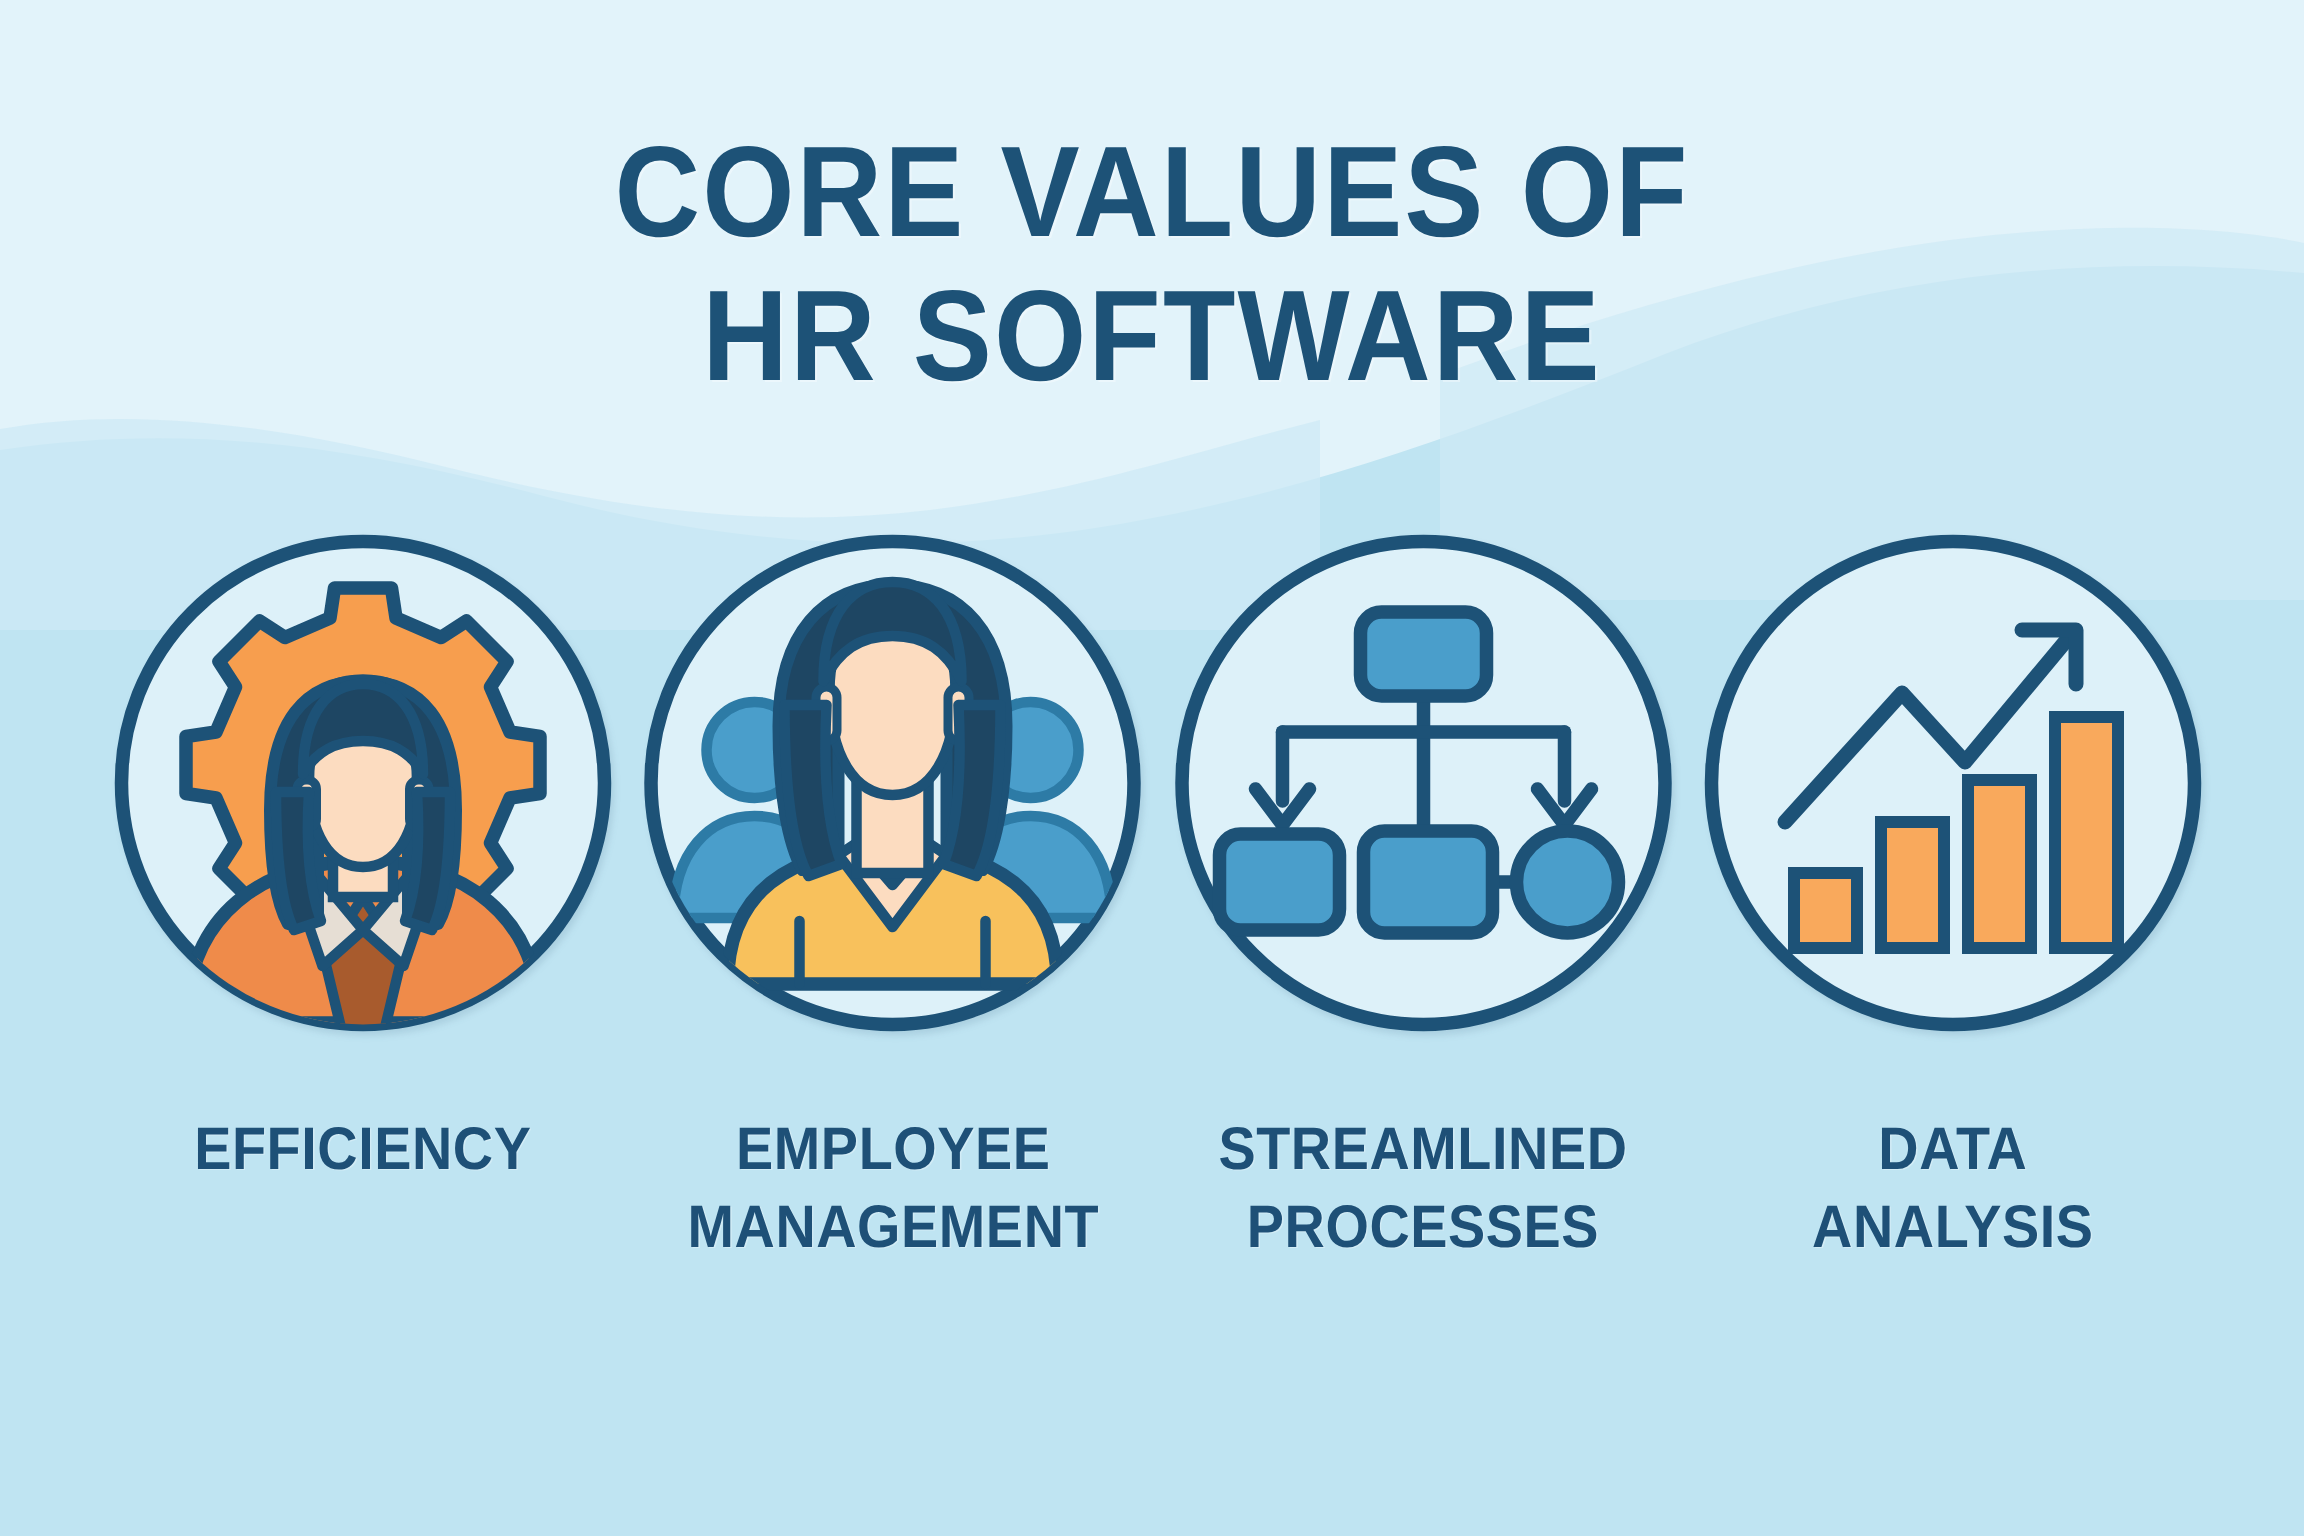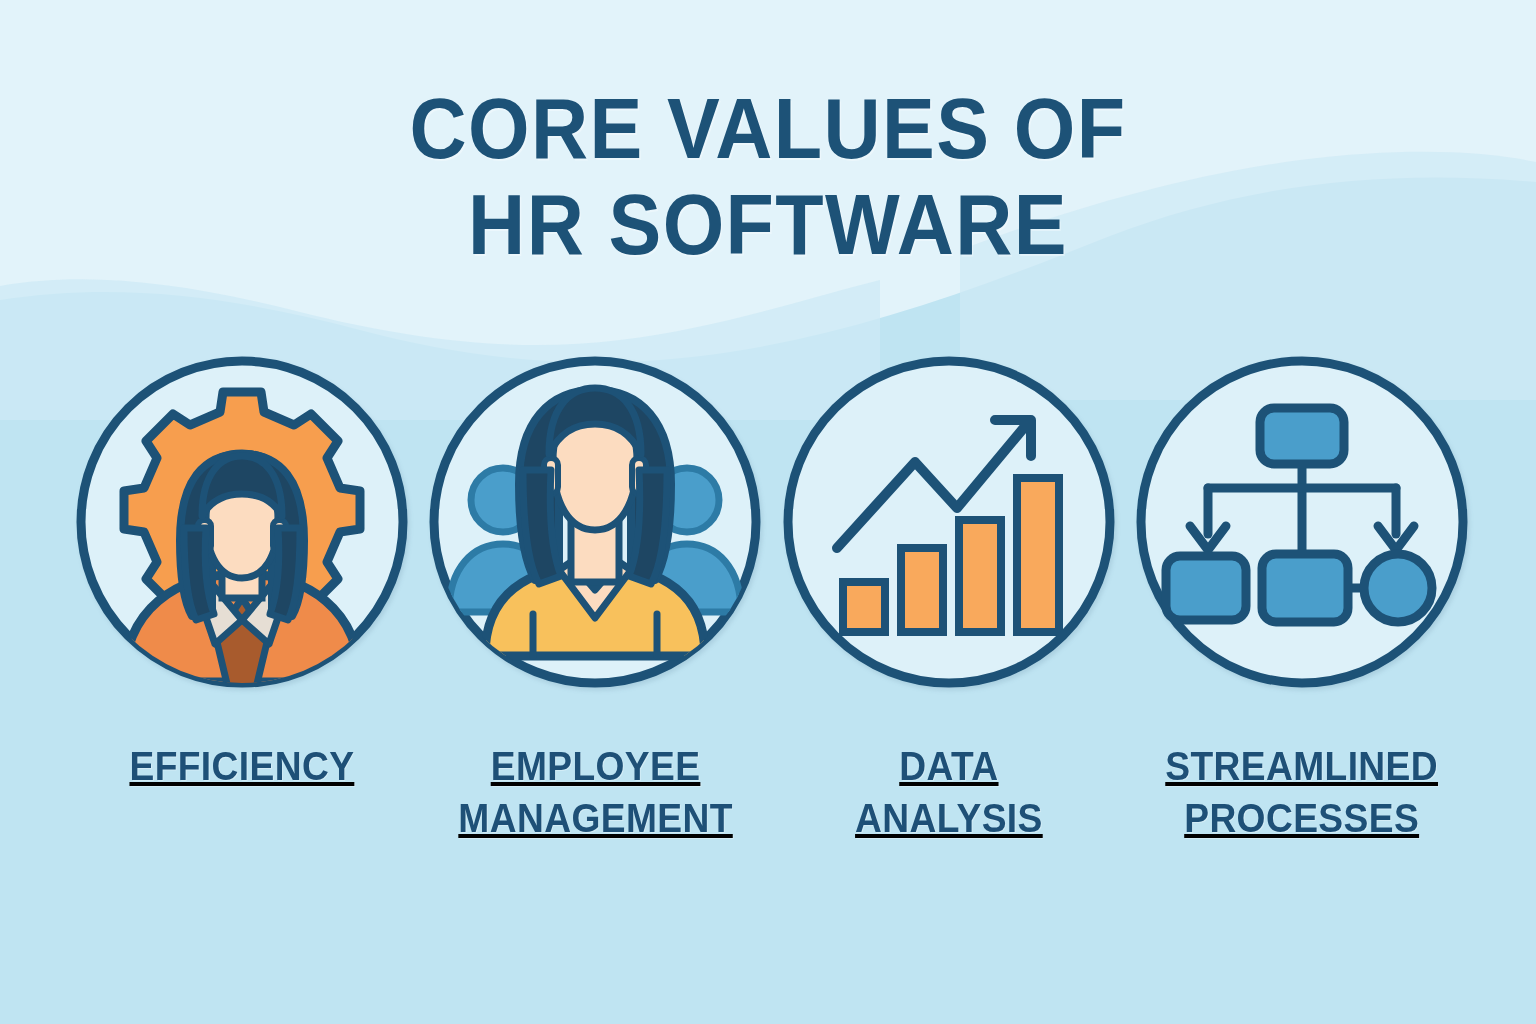--- a/index.html
+++ b/index.html
@@ -49,21 +49,20 @@
   
   #values-row {
     position: absolute;
     top: 352px;
     left: 66px;
     width: 1412px;
     display: flex;
     justify-content: space-between;
     align-items: flex-start;
     z-index: 4;
-    text-decoration: underline;
   }
   .value-item {
     width: 352px;
     display: flex;
     flex-direction: column;
     align-items: center;
   }
   .icon-circle {
     position: relative;
     width: 340px;
@@ -214,62 +213,62 @@
         </svg>
       </div>
       <div class="value-label">EMPLOYEE
 MANAGEMENT</div>
     </div>
 
     <div class="value-item">
       <div class="icon-circle">
         <svg viewBox="0 0 340 340">
           <circle cx="170" cy="170" r="161" fill="#ddf1f9" stroke="#1d5277" stroke-width="9"></circle>
+          <g fill="none" stroke="#1d5277" stroke-width="9" stroke-linecap="round" stroke-linejoin="round">
+
+            <path d="M170,110 L170,206"></path>
+
+            <path d="M76,136 L264,136"></path>
+
+            <path d="M76,136 L76,182"></path>
+
+            <path d="M264,136 L264,182"></path>
+          </g>
+
+          <path d="M58,174 L76,198 L94,174" fill="none" stroke="#1d5277" stroke-width="9" stroke-linecap="round" stroke-linejoin="round"></path>
+
+          <path d="M246,174 L264,198 L282,174" fill="none" stroke="#1d5277" stroke-width="9" stroke-linecap="round" stroke-linejoin="round"></path>
+
+          <path d="M214,236 L244,236" stroke="#1d5277" stroke-width="9" stroke-linecap="round"></path>
+
+          <rect x="128" y="56" width="84" height="56" rx="14" fill="#4a9ecb" stroke="#1d5277" stroke-width="9"></rect>
+
+          <rect x="34" y="204" width="80" height="64" rx="14" fill="#4a9ecb" stroke="#1d5277" stroke-width="9"></rect>
+
+          <rect x="130" y="202" width="86" height="68" rx="14" fill="#4a9ecb" stroke="#1d5277" stroke-width="9"></rect>
+
+          <circle cx="266" cy="236" r="34" fill="#4a9ecb" stroke="#1d5277" stroke-width="9"></circle>
+        </svg>
+      </div>
+      <div class="value-label">STREAMLINED
+PROCESSES</div>
+    </div>
+
+    <div class="value-item">
+      <div class="icon-circle">
+        <svg viewBox="0 0 340 340">
+          <circle cx="170" cy="170" r="161" fill="#ddf1f9" stroke="#1d5277" stroke-width="9"></circle>
 
           <path d="M58,196 L136,110 L178,156 L248,72" fill="none" stroke="#1d5277" stroke-width="10" stroke-linecap="round" stroke-linejoin="round"></path>
           <path d="M216,68 L252,68 L252,104" fill="none" stroke="#1d5277" stroke-width="10" stroke-linecap="round" stroke-linejoin="round"></path>
 
           <rect x="64" y="230" width="42" height="50" fill="#f9a95c" stroke="#1d5277" stroke-width="8"></rect>
           <rect x="122" y="196" width="42" height="84" fill="#f9a95c" stroke="#1d5277" stroke-width="8"></rect>
           <rect x="180" y="168" width="42" height="112" fill="#f9a95c" stroke="#1d5277" stroke-width="8"></rect>
           <rect x="238" y="126" width="42" height="154" fill="#f9a95c" stroke="#1d5277" stroke-width="8"></rect>
         </svg>
       </div>
       <div class="value-label">DATA
 ANALYSIS</div>
     </div>
 
-    <div class="value-item">
-      <div class="icon-circle">
-        <svg viewBox="0 0 340 340">
-          <circle cx="170" cy="170" r="161" fill="#ddf1f9" stroke="#1d5277" stroke-width="9"></circle>
-          <g fill="none" stroke="#1d5277" stroke-width="9" stroke-linecap="round" stroke-linejoin="round">
-
-            <path d="M170,110 L170,206"></path>
-
-            <path d="M76,136 L264,136"></path>
-
-            <path d="M76,136 L76,182"></path>
-
-            <path d="M264,136 L264,182"></path>
-          </g>
-
-          <path d="M58,174 L76,198 L94,174" fill="none" stroke="#1d5277" stroke-width="9" stroke-linecap="round" stroke-linejoin="round"></path>
-
-          <path d="M246,174 L264,198 L282,174" fill="none" stroke="#1d5277" stroke-width="9" stroke-linecap="round" stroke-linejoin="round"></path>
-
-          <path d="M214,236 L244,236" stroke="#1d5277" stroke-width="9" stroke-linecap="round"></path>
-
-          <rect x="128" y="56" width="84" height="56" rx="14" fill="#4a9ecb" stroke="#1d5277" stroke-width="9"></rect>
-
-          <rect x="34" y="204" width="80" height="64" rx="14" fill="#4a9ecb" stroke="#1d5277" stroke-width="9"></rect>
-
-          <rect x="130" y="202" width="86" height="68" rx="14" fill="#4a9ecb" stroke="#1d5277" stroke-width="9"></rect>
-
-          <circle cx="266" cy="236" r="34" fill="#4a9ecb" stroke="#1d5277" stroke-width="9"></circle>
-        </svg>
-      </div>
-      <div class="value-label">STREAMLINED
-PROCESSES</div>
-    </div>
-
   </div>
 </div>
 
 </body></html>

